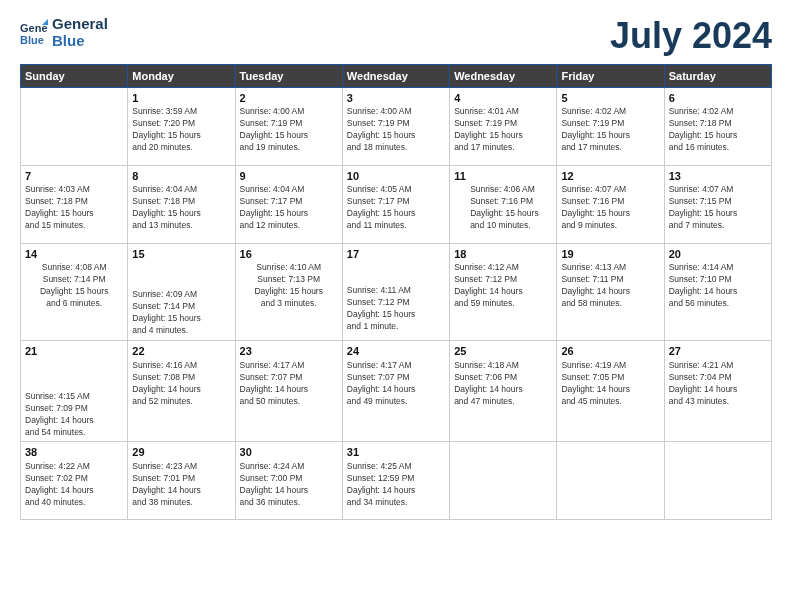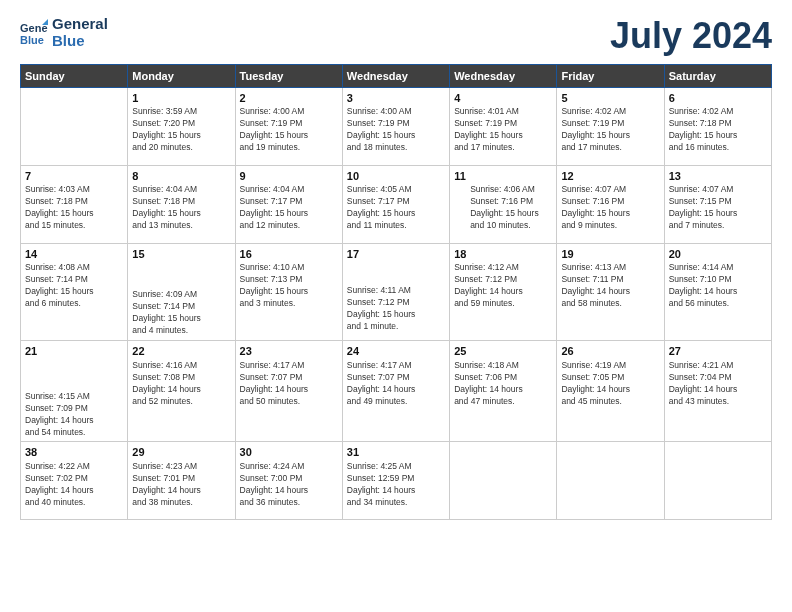--- a/index.html
+++ b/index.html
@@ -218,35 +218,35 @@
             <span class="day-num">13</span>
             <div class="cell-text" style="white-space: pre-line;">Sunrise: 4:07 AM
 Sunset: 7:15 PM
 Daylight: 15 hours
 and 7 minutes.</div>
           </td>
         </tr>
         <tr>
           <td>
             <span class="day-num">14</span>
-            <div class="cell-text" style="white-space: pre-line;">Sunrise: 4:08 AM
+            <div class="cell-text" style="white-space: pre-line; text-align: center;">Sunrise: 4:08 AM
 Sunset: 7:14 PM
 Daylight: 15 hours
 and 6 minutes.</div>
           </td>
           <td>
             <span class="day-num">15</span>
             <div class="cell-text" style="white-space: pre-line; margin-top: 28px;">Sunrise: 4:09 AM
 Sunset: 7:14 PM
 Daylight: 15 hours
 and 4 minutes.</div>
           </td>
           <td>
             <span class="day-num">16</span>
-            <div class="cell-text" style="white-space: pre-line;">Sunrise: 4:10 AM
+            <div class="cell-text" style="white-space: pre-line; text-align: center;">Sunrise: 4:10 AM
 Sunset: 7:13 PM
 Daylight: 15 hours
 and 3 minutes.</div>
           </td>
           <td>
             <span class="day-num">17</span>
             <div class="cell-text" style="white-space: pre-line; margin-top: 24px;">Sunrise: 4:11 AM
 Sunset: 7:12 PM
 Daylight: 15 hours
 and 1 minute.</div>

